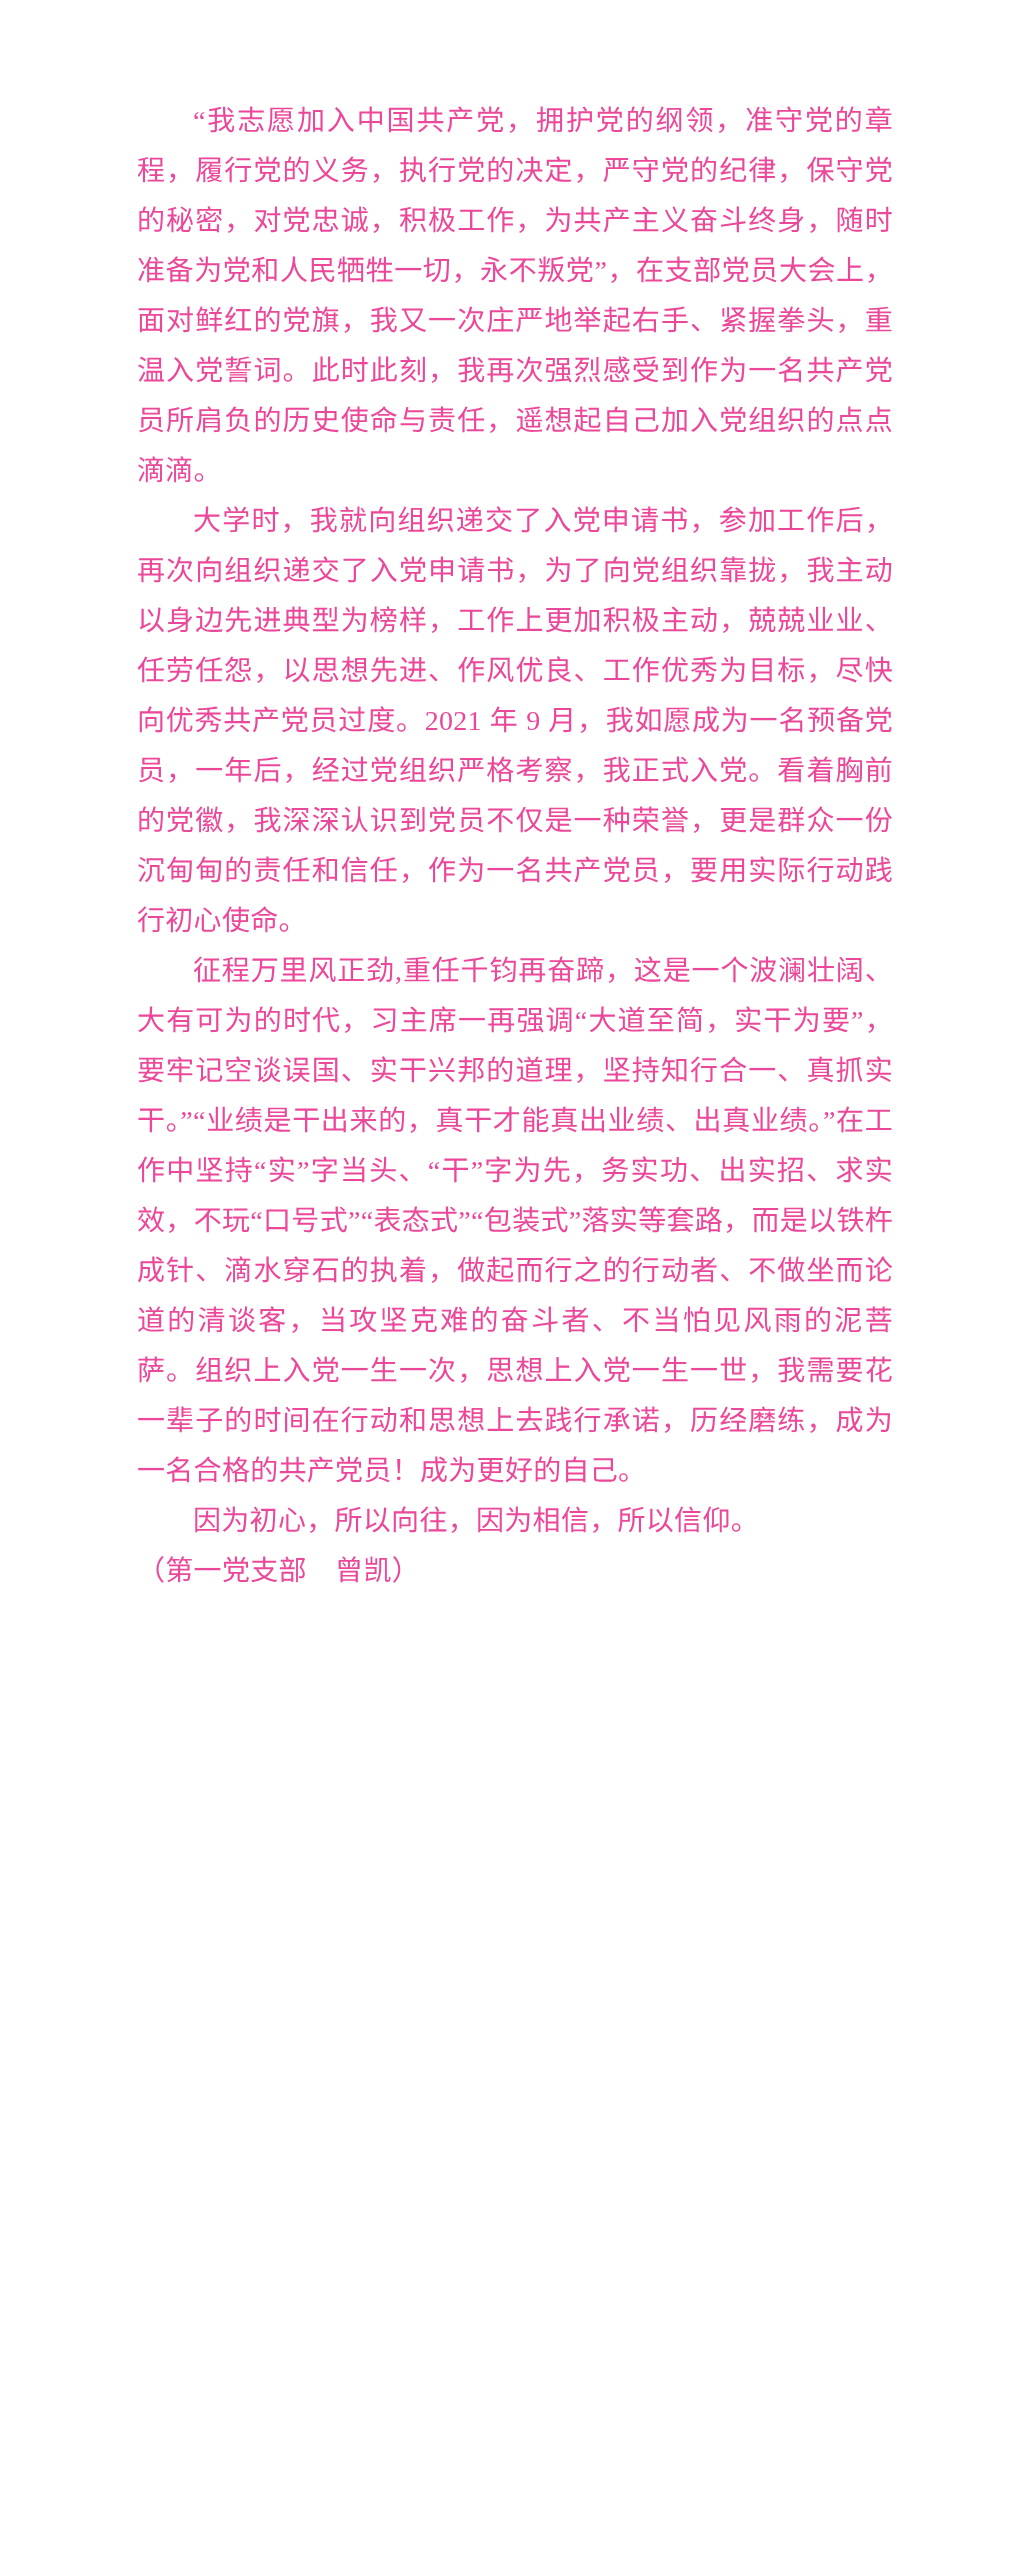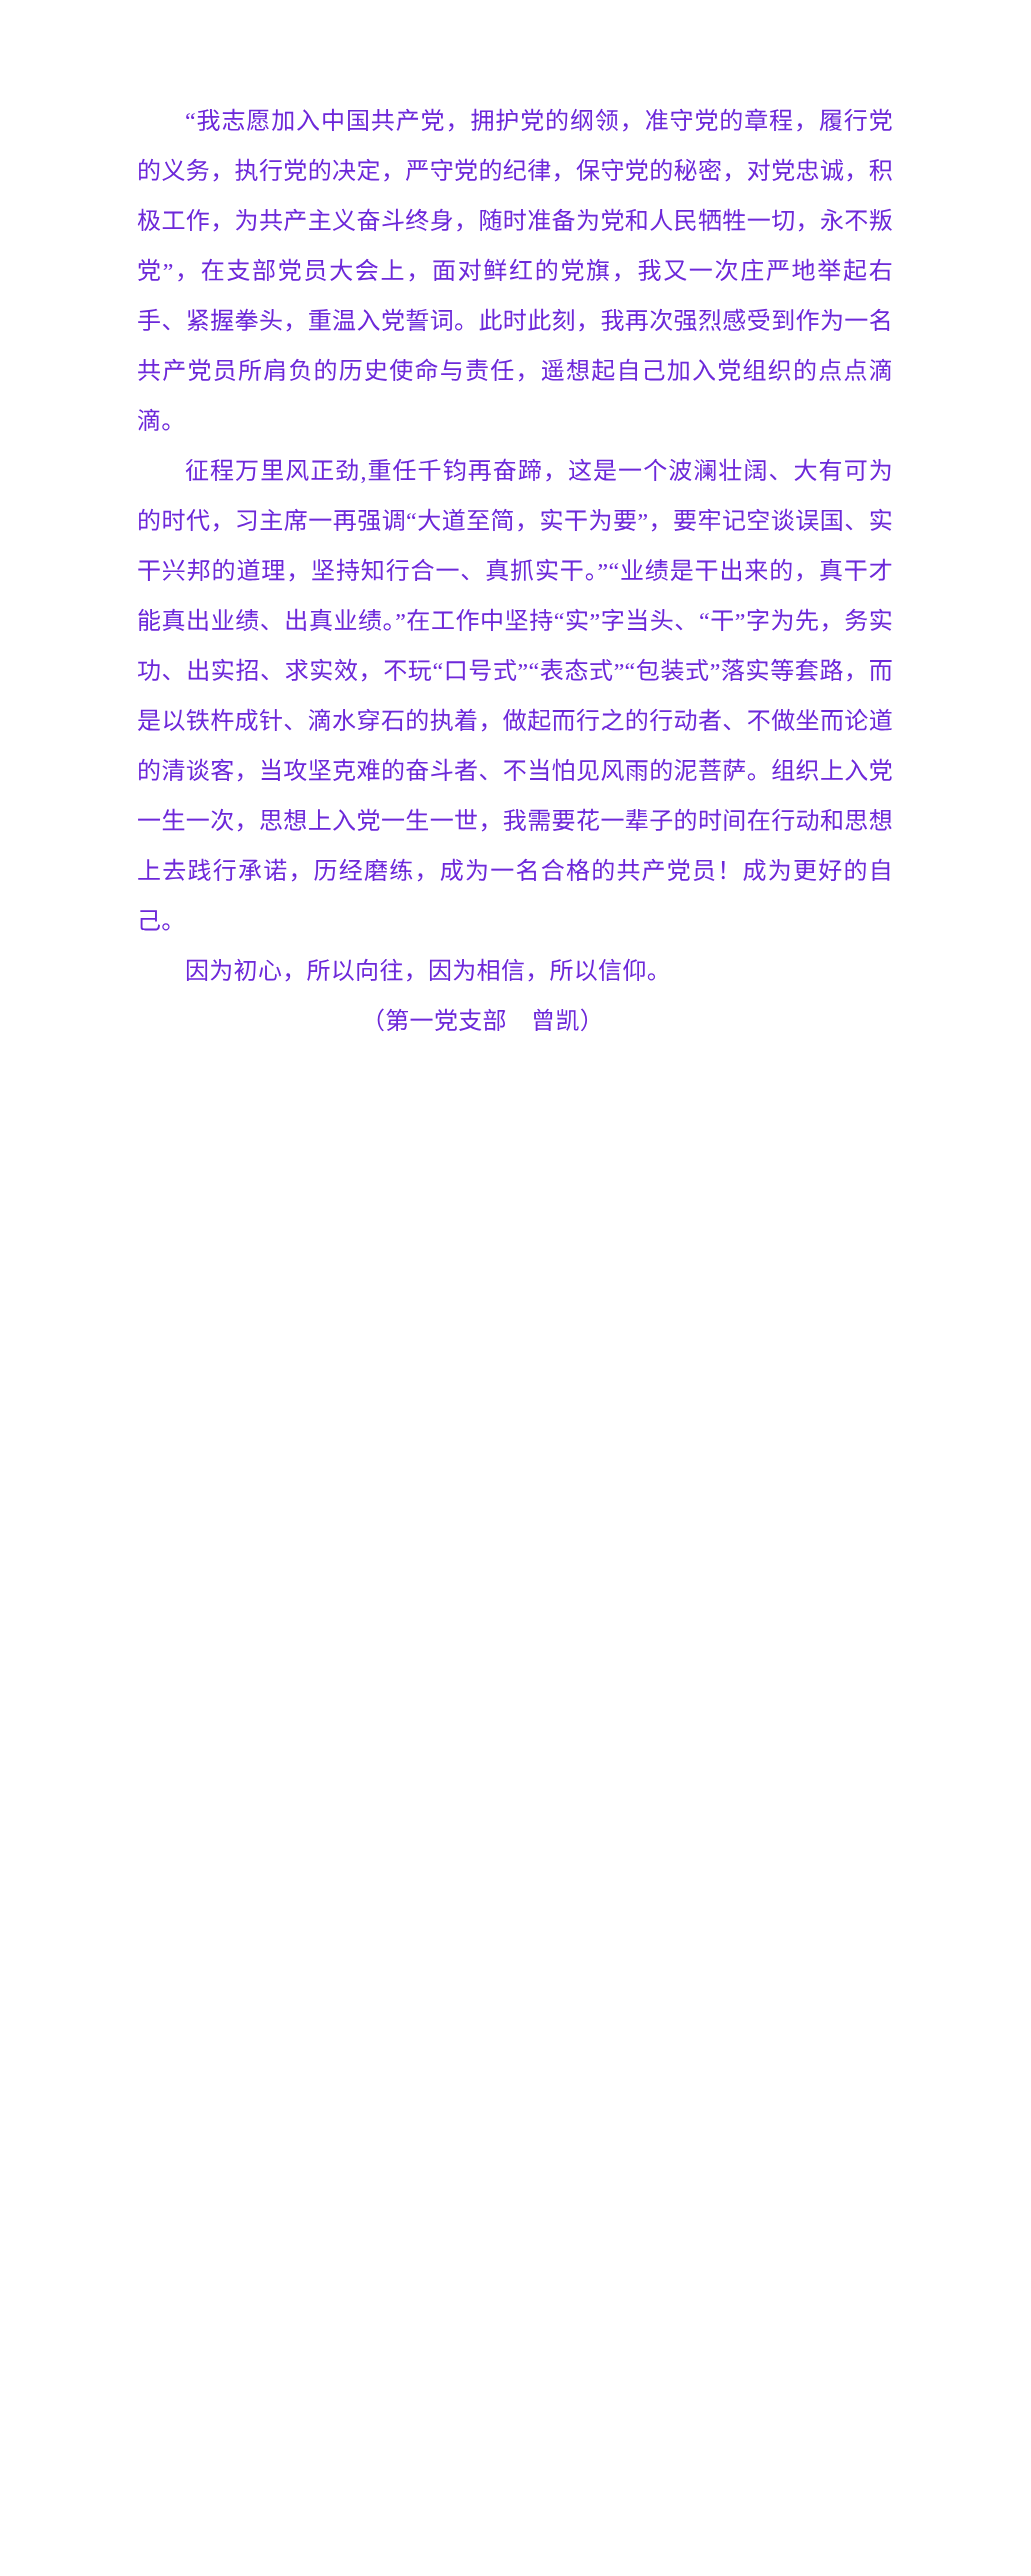--- a/index.html
+++ b/index.html
@@ -16,39 +16,40 @@
     position: relative;
     width: 1032px;
     min-height: 2576px;
     background: #ffffff;
     box-sizing: border-box;
     padding: 96px 139px 39px 137px;
   }
   .doc-body p.para {
     margin: 0;
     padding: 0;
-    font-size: 24px;
+    font-size: 28px;
     line-height: 50px;
-    color: #6d28d9;
+    color: #ec4899;
     text-align: justify;
     text-justify: inter-ideograph;
     text-indent: 2em;
     font-weight: 400;
     letter-spacing: 0.3px;
   }
   .doc-body p.para.signature {
-    text-align: center;
+    text-align: left;
     text-indent: 0;
     padding-right: 65px;
   }
 </style>
 </head>
 <body>
 
 <div class="page">
   <div class="doc-body">
     <p class="para">“我志愿加入中国共产党，拥护党的纲领，准守党的章程，履行党的义务，执行党的决定，严守党的纪律，保守党的秘密，对党忠诚，积极工作，为共产主义奋斗终身，随时准备为党和人民牺牲一切，永不叛党”，在支部党员大会上，面对鲜红的党旗，我又一次庄严地举起右手、紧握拳头，重温入党誓词。此时此刻，我再次强烈感受到作为一名共产党员所肩负的历史使命与责任，遥想起自己加入党组织的点点滴滴。</p>
+    <p class="para">大学时，我就向组织递交了入党申请书，参加工作后，再次向组织递交了入党申请书，为了向党组织靠拢，我主动以身边先进典型为榜样，工作上更加积极主动，兢兢业业、任劳任怨，以思想先进、作风优良、工作优秀为目标，尽快向优秀共产党员过度。2021 年 9 月，我如愿成为一名预备党员，一年后，经过党组织严格考察，我正式入党。看着胸前的党徽，我深深认识到党员不仅是一种荣誉，更是群众一份沉甸甸的责任和信任，作为一名共产党员，要用实际行动践行初心使命。</p>
     <p class="para">征程万里风正劲,重任千钧再奋蹄，这是一个波澜壮阔、大有可为的时代，习主席一再强调“大道至简，实干为要”，要牢记空谈误国、实干兴邦的道理，坚持知行合一、真抓实干。”“业绩是干出来的，真干才能真出业绩、出真业绩。”在工作中坚持“实”字当头、“干”字为先，务实功、出实招、求实效，不玩“口号式”“表态式”“包装式”落实等套路，而是以铁杵成针、滴水穿石的执着，做起而行之的行动者、不做坐而论道的清谈客，当攻坚克难的奋斗者、不当怕见风雨的泥菩萨。组织上入党一生一次，思想上入党一生一世，我需要花一辈子的时间在行动和思想上去践行承诺，历经磨练，成为一名合格的共产党员！成为更好的自己。</p>
     <p class="para">因为初心，所以向往，因为相信，所以信仰。</p>
     <p class="para signature">（第一党支部　曾凯）</p>
   </div>
 </div>
 
 
 </body></html>

